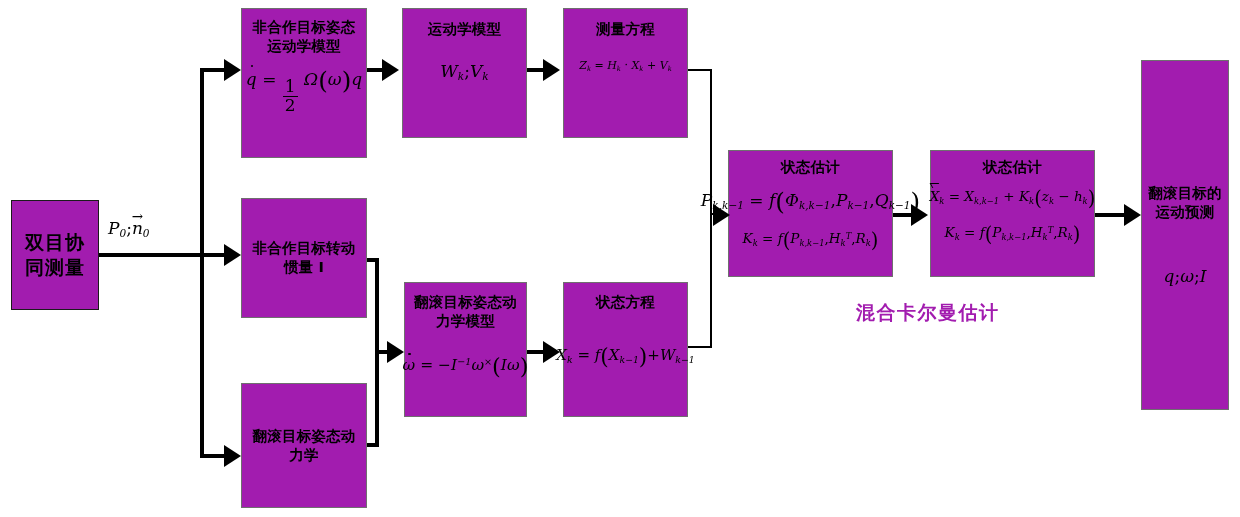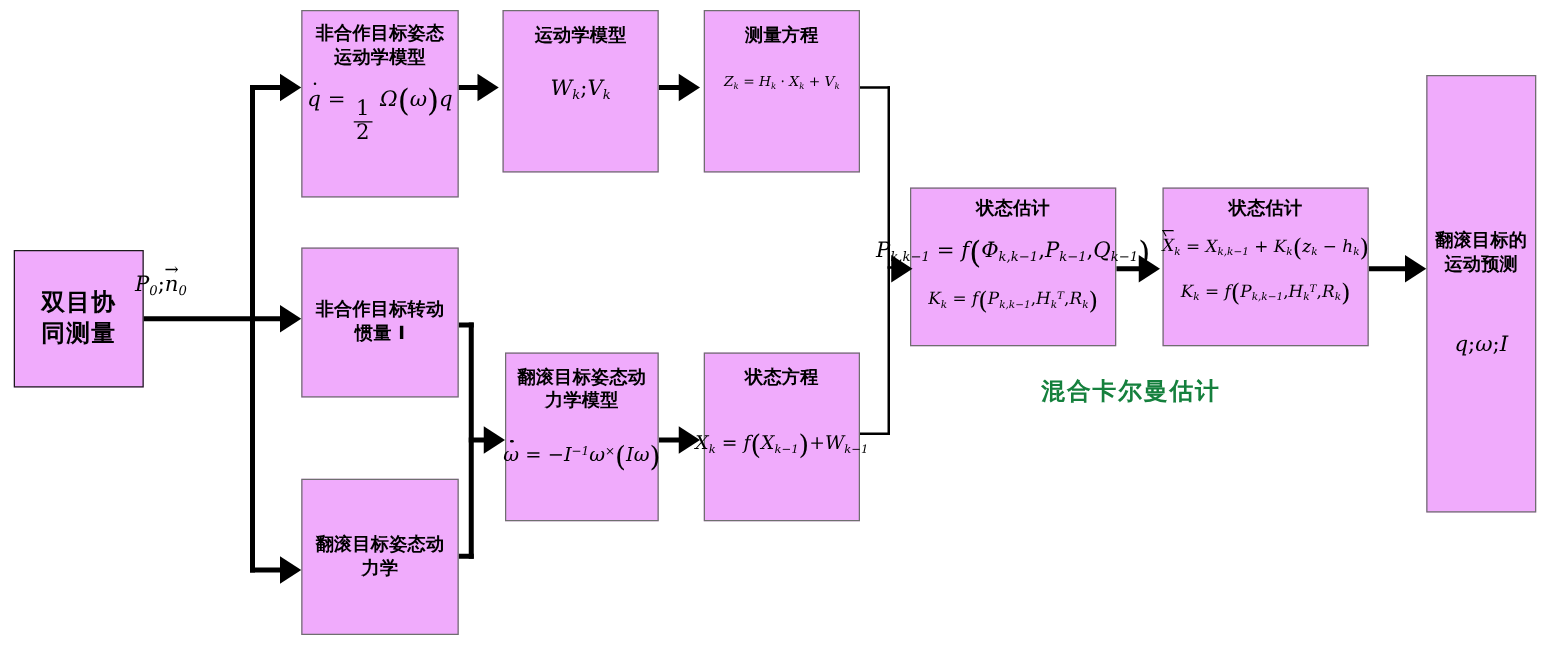--- a/index.html
+++ b/index.html
@@ -12,21 +12,21 @@
     width:1240px;
     height:517px;
     background:#ffffff;
     overflow:hidden;
   }
   
   .box{
     position:absolute;
     box-sizing:border-box;
     border:1px solid #6f6f6f;
-    background:#f0abfc;
+    background:#a21caf;
     display:flex;
     flex-direction:column;
     align-items:center;
     text-align:center;
     z-index:3;
   }
   .box.thick{border:1px solid #1b1b1b;}
   .cn{
     font-family:"DejaVu Sans","Liberation Sans",sans-serif;
     font-size:14.5px;
@@ -96,24 +96,25 @@
     font-family:"DejaVu Serif","Liberation Serif",serif;
     font-style:italic;
     color:#000;
     z-index:5;
     white-space:nowrap;
   }
   .section-title{
     position:absolute;
     font-family:"DejaVu Sans","Liberation Sans",sans-serif;
     font-weight:700;
-    color:#15803d;
+    color:#a21caf;
     letter-spacing:1.5px;
     z-index:5;
     white-space:nowrap;
+    margin-left:23px;
   }
 </style>
 </head>
 <body>
 
 <div id="canvas">
 
   <div class="ln h" style="left:99px;top:253px;width:105px;"></div>
 
   <div class="ln v" style="left:200px;top:68px;height:390px;"></div>
@@ -151,21 +152,21 @@
   <div class="ln h" style="left:893px;top:213px;width:24px;"></div>
   <div class="arrow" style="left:911px;top:204px;"></div>
 
   <div class="ln h" style="left:1095px;top:213px;width:38px;"></div>
   <div class="arrow" style="left:1124px;top:204px;"></div>
 
   <div class="label" style="left:108px;top:218px;font-size:17px;">
     <span class="mi">P</span><sub>0</sub><span class="mr">;</span><span class="vecover mi">n</span><sub>0</sub>
   </div>
 
-  <div class="box thick" style="left:11px;top:200px;width:104px;height:110px;justify-content:center;">
+  <div class="box thick" style="left:11px;top:200px;width:88px;height:110px;justify-content:center;">
     <div class="cn bold">双目协
 同测量</div>
   </div>
 
   <div class="box" style="left:241px;top:8px;width:126px;height:150px;justify-content:flex-start;padding-top:9px;">
     <div class="cn">非合作目标姿态
 运动学模型</div>
     <div class="eq" style="font-size:17px;margin-top:11px;">
       <span class="dotover mi">q</span> <span class="mr">=</span>
       <span class="frac">

